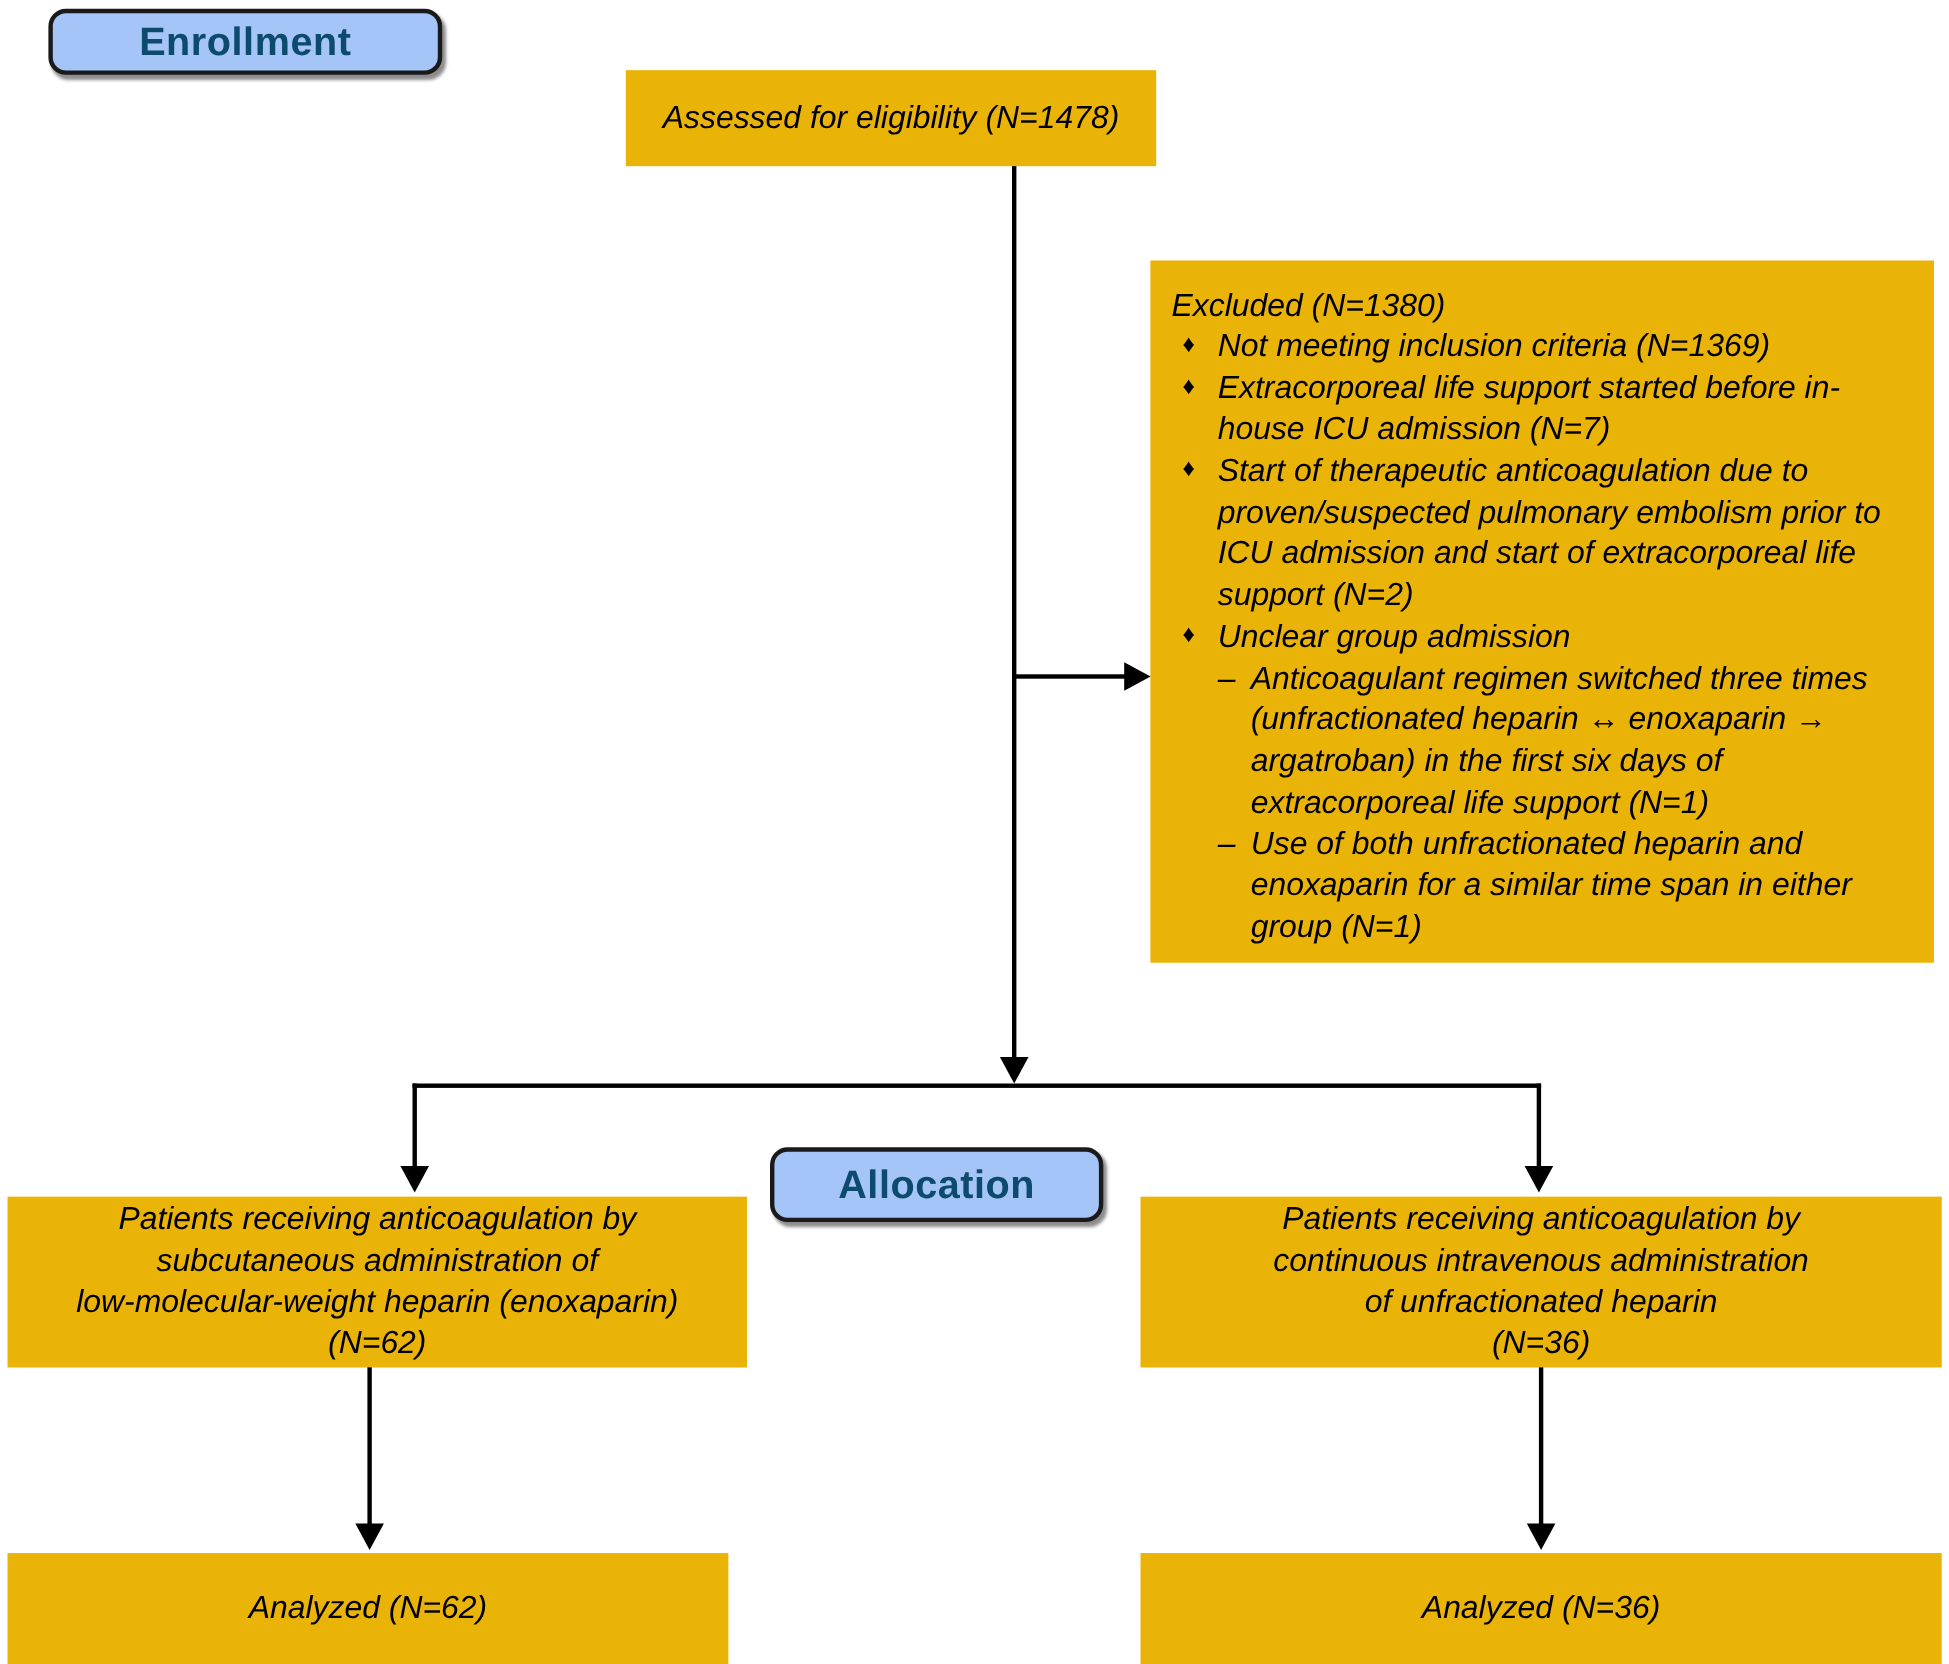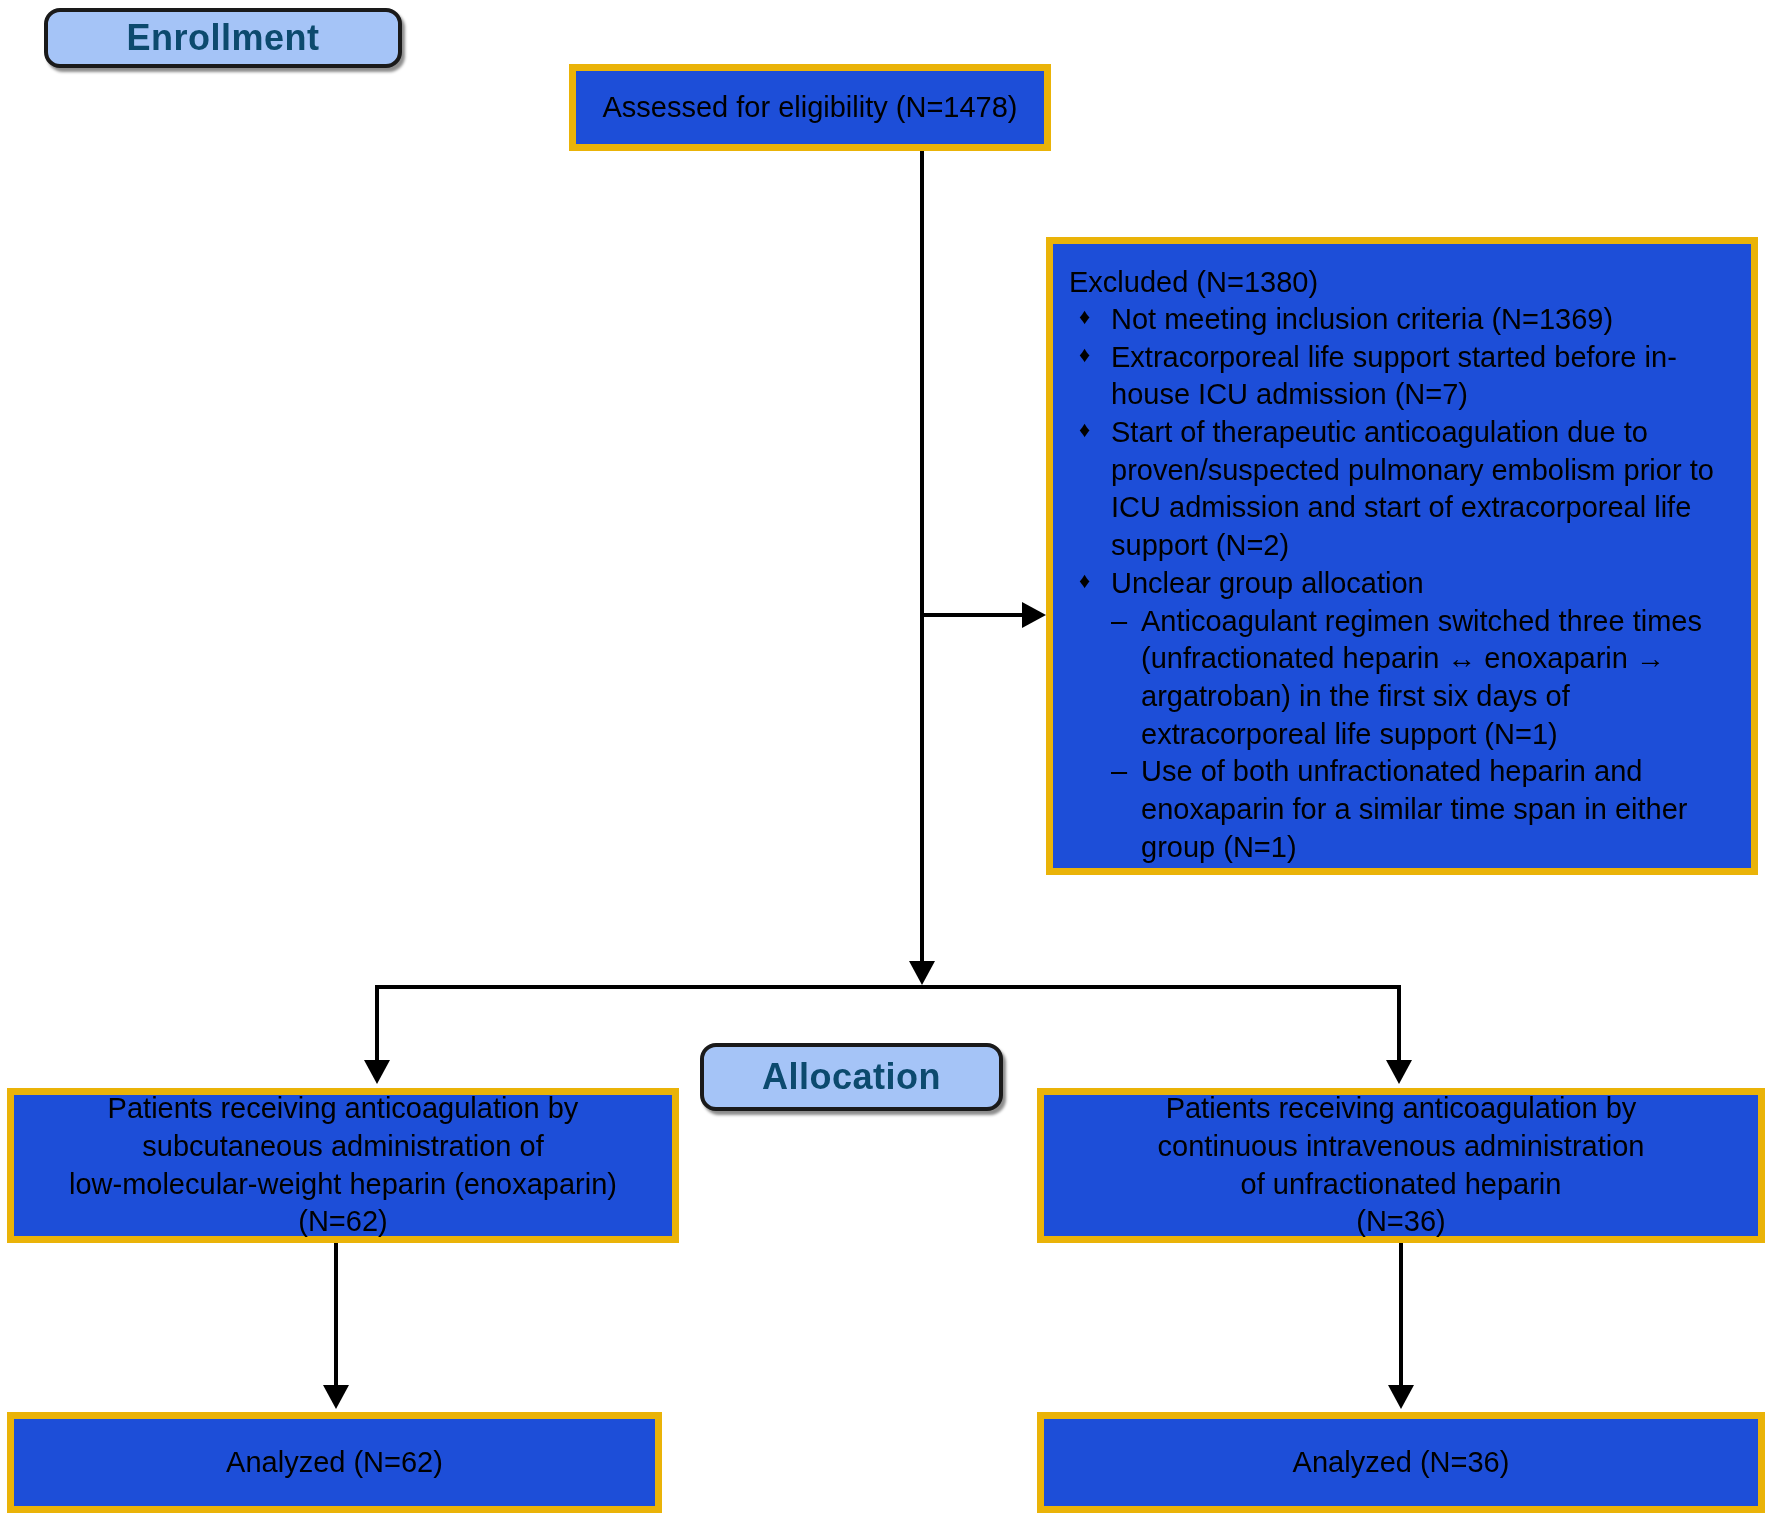--- a/index.html
+++ b/index.html
@@ -16,22 +16,23 @@
     width: 1772px;
     height: 1513px;
     background: #ffffff;
     overflow: hidden;
   }
 
   
   .box {
     position: absolute;
     box-sizing: border-box;
-    border: 7px solid #eab308;
-    background: #1d4ed8;
+    border: 3px solid #eab308;
+    background: #eab308;
+    font-style: italic;
   }
   .box-text {
     font-size: 29px;
     line-height: 1.30;
     color: #000;
     white-space: pre-line;
   }
   .center-text {
     text-align: center;
   }
@@ -194,21 +195,21 @@
         <span>Extracorporeal life support started before in-house ICU admission (N=7)</span>
       </li>
 
       <li>
         <span class="bullet">♦</span>
         <span>Start of therapeutic anticoagulation due to proven/suspected pulmonary embolism prior to ICU admission and start of extracorporeal life support (N=2)</span>
       </li>
 
       <li>
         <span class="bullet">♦</span>
-        <span>Unclear group allocation</span>
+        <span>Unclear group admission</span>
         <ul class="sub">
           <li>
             <span class="dash">–</span>
             <span>Anticoagulant regimen switched three times (unfractionated heparin ↔ enoxaparin → argatroban) in the first six days of extracorporeal life support (N=1)</span>
           </li>
           <li>
             <span class="dash">–</span>
             <span>Use of both unfractionated heparin and enoxaparin for a similar time span in either group (N=1)</span>
           </li>
         </ul>

